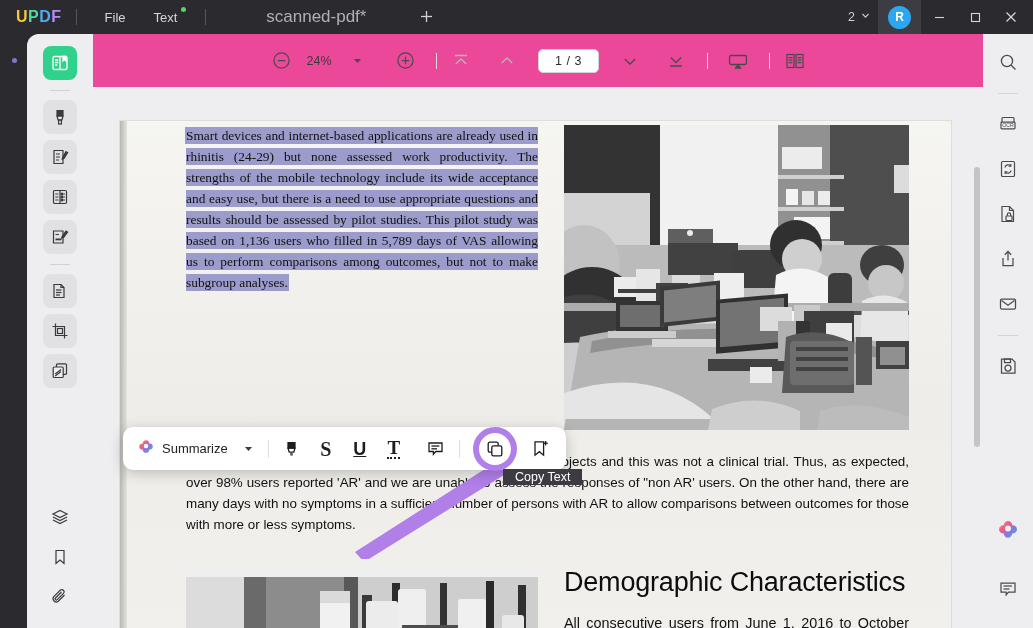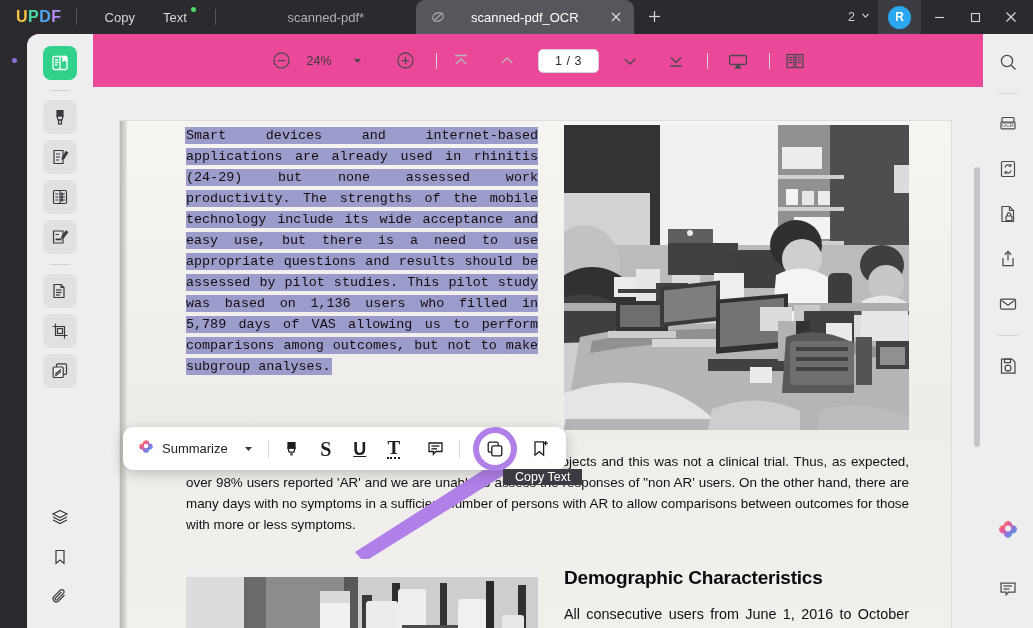--- a/index.html
+++ b/index.html
@@ -48,21 +48,21 @@
     background: #4cd964;
   }
   .tabs {
     display: flex; align-items: flex-end;
     height: 34px; margin-left: 6px;
   }
   .tab {
     height: 34px;
     display: flex; align-items: center;
     padding: 0 20px;
-    font-size: 13px; color: #b9b9bd;
+    font-size: 17px; color: #b9b9bd;
     position: relative;
     border-radius: 9px 9px 0 0;
     min-width: 180px;
     justify-content: center;
   }
   .tab.inactive { color: #b0b0b4; }
   .tab.active {
     background: #56565c;
     color: #ffffff;
     min-width: 218px;
@@ -234,21 +234,21 @@
   }
 
   .doc-col-left {
     position: absolute; left: 66px; top: 4px; width: 352px;
   }
   .doc-col-right {
     position: absolute; left: 444px; top: 4px; width: 345px;
   }
 
   .hl-par {
-    font-family: Liberation Mono, monospace;
+    font-family: Liberation Serif, serif;
     font-size: 13.4px;
     line-height: 21px;
     color: #111;
     text-align: justify;
     text-align-last: left;
   }
   .hl-par span.hl {
     background: #9c9ccc;
     box-shadow: 0 0 0 1px #9c9ccc;
   }
@@ -264,21 +264,21 @@
     position: relative; overflow: hidden;
     filter: grayscale(1);
   }
   .fullpar {
     position: absolute; left: 66px; top: 330px;
     width: 723px;
     font-size: 13.4px; line-height: 21px; color: #111;
     text-align: justify; text-align-last: left;
   }
   .demo-h {
-    font-size: 19px; font-weight: bold; color: #0c0c0c;
+    font-size: 27px; font-weight: normal; color: #0c0c0c;
     margin-bottom: 14px; letter-spacing: -.2px;
   }
   .demo-p {
     font-size: 14.4px; line-height: 23px; color: #111;
     text-align: justify; text-align-last: left;
   }
 
   
   .vscroll {
     position: absolute; right: 3px; top: 80px;
@@ -344,46 +344,31 @@
   <div class="titlebar">
     <div class="logo" id="logo">
         <span style="color: rgb(246, 197, 68);">U</span>
         <span style="color: rgb(76, 217, 166);">P</span>
         <span style="color: rgb(82, 168, 245);">D</span>
         <span style="color: rgb(180, 140, 240);">F</span>
       </div>
     <div class="vdiv"></div>
 
     <div class="menu-item">
-      <span>Copy</span>
+      <span>File</span>
     </div>
     <div class="menu-item">
       <span>Text</span>
       <span class="menu-dot"></span>
     </div>
     <div class="vdiv"></div>
 
     <div class="tabs">
       <div class="tab inactive">
         <span>scanned-pdf*</span>
-      </div>
-      <div class="tab active">
-        <span class="tab-lead">
-          <svg width="16" height="16" viewBox="0 0 16 16" fill="none" stroke="#cfcfd4" stroke-width="1.2">
-            <ellipse cx="8" cy="8" rx="5.4" ry="4.1" transform="rotate(-20 8 8)"></ellipse>
-            <line x1="3.6" y1="12.4" x2="12.4" y2="3.6"></line>
-          </svg>
-        </span>
-        <span>scanned-pdf_OCR</span>
-        <span class="tab-close">
-          <svg width="12" height="12" viewBox="0 0 12 12" stroke="#d9d9dd" stroke-width="1.2">
-            <line x1="2" y1="2" x2="10" y2="10"></line>
-              <line x1="10" y1="2" x2="2" y2="10"></line>
-          </svg>
-        </span>
       </div>
       <div class="newtab">
         <svg width="17" height="17" viewBox="0 0 17 17" stroke="#d2d2d6" stroke-width="1.3">
           <line x1="8.5" y1="3" x2="8.5" y2="14"></line>
             <line x1="3" y1="8.5" x2="14" y2="8.5"></line>
         </svg>
       </div>
     </div>
 
     <div class="tb-right">

